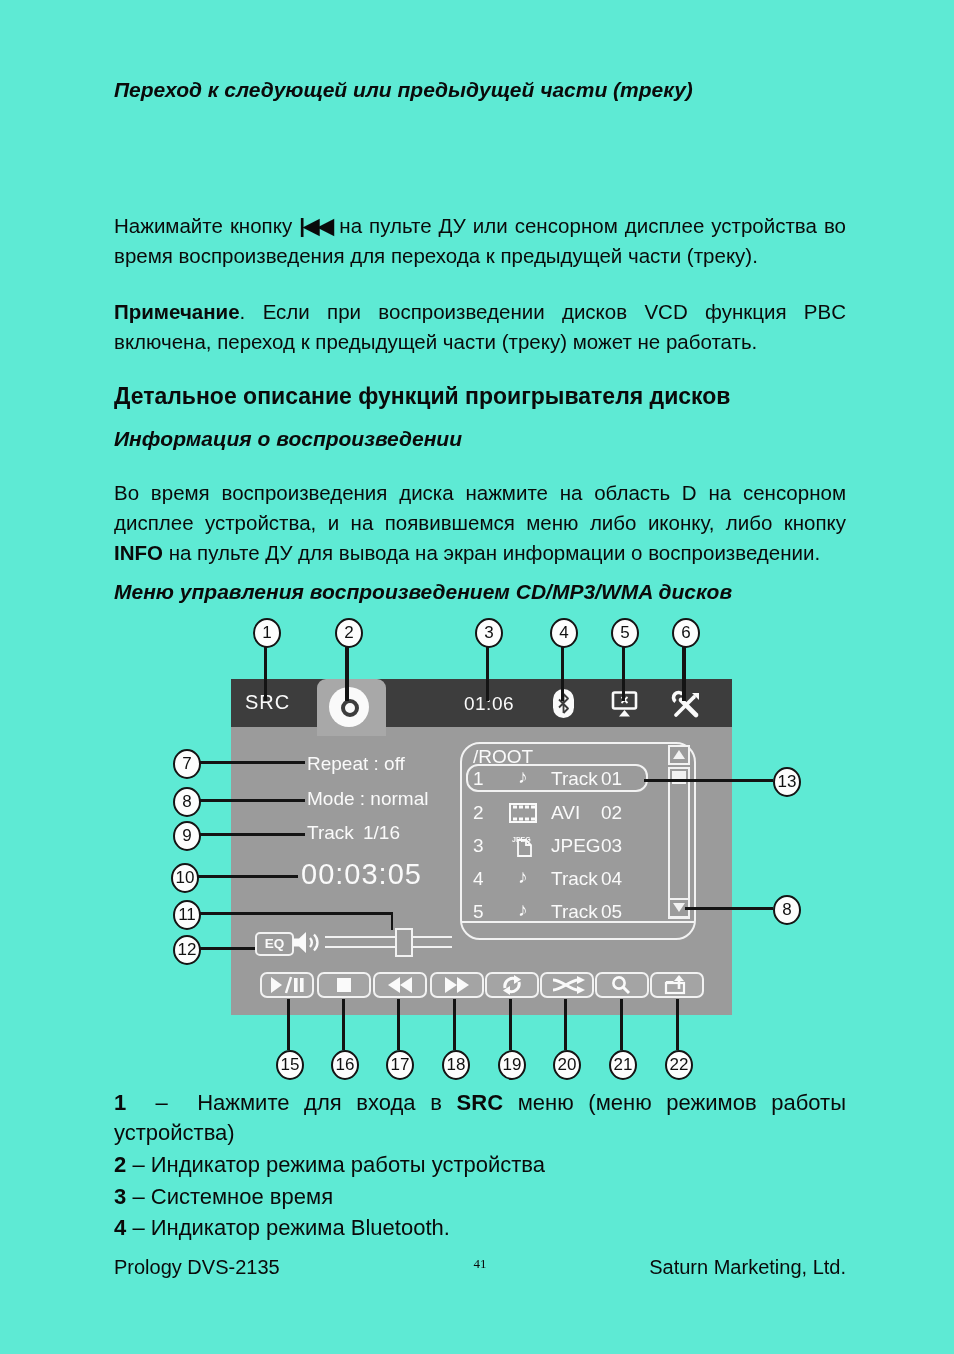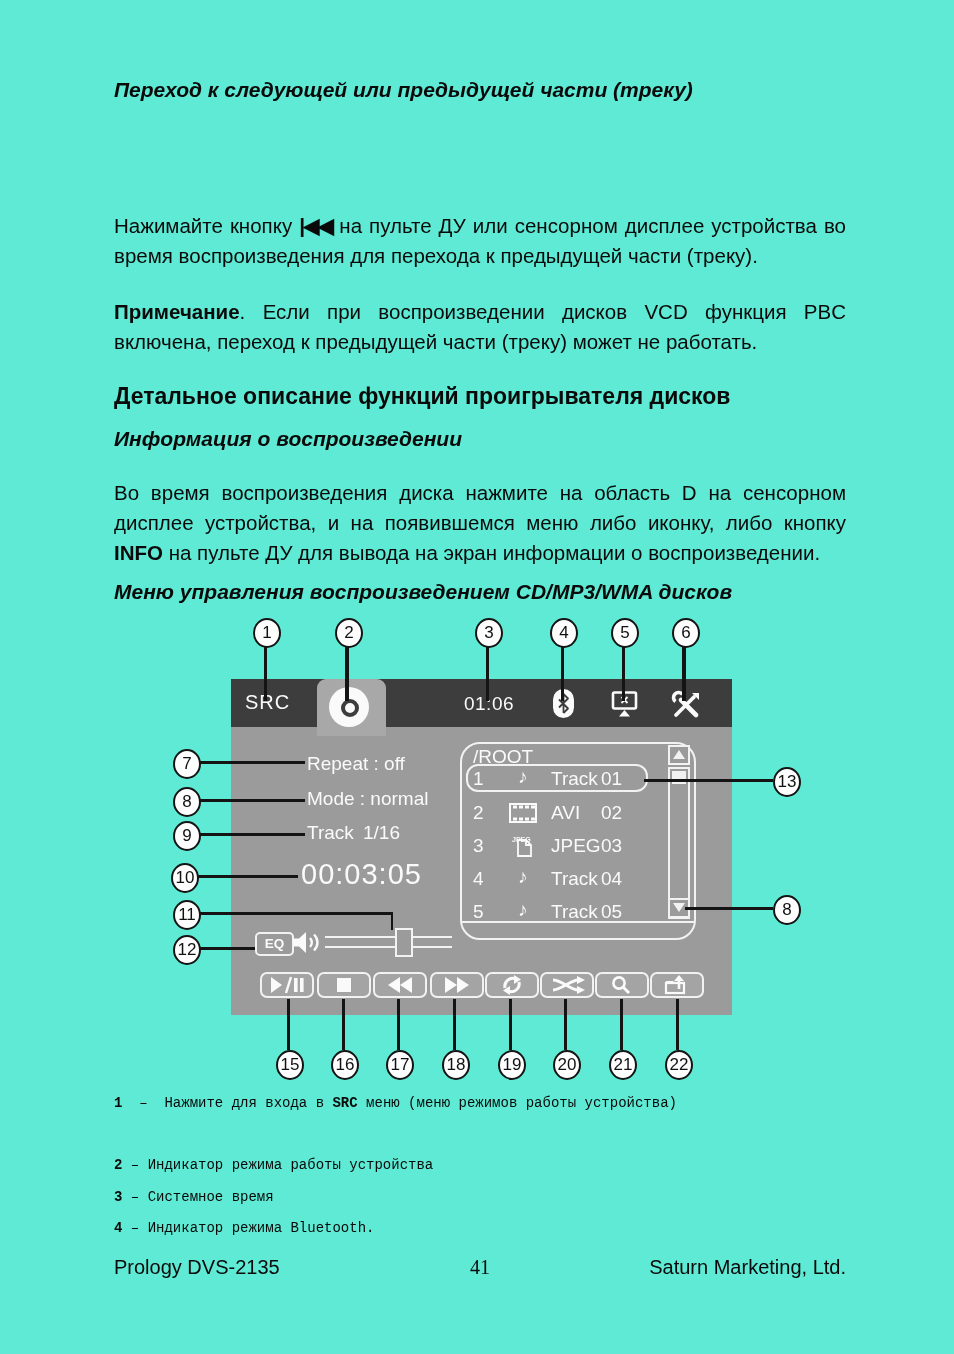--- a/index.html
+++ b/index.html
@@ -44,23 +44,23 @@
   .tbtn{position:absolute;top:293px;width:54px;height:26px;background:#a4a4a4;border:2px solid #f2f2f2;border-radius:7px;box-sizing:border-box;
         display:flex;align-items:center;justify-content:center;}
   .tbtn svg{display:block;}
 
   
   .co{position:absolute;width:24px;height:26px;border:2.2px solid #141414;border-radius:50%;background:#fdfdfd;
       font-size:17px;line-height:26px;text-align:center;color:#111;}
   .vline{position:absolute;width:2.5px;background:#141414;}
   .hline{position:absolute;height:2.5px;background:#141414;}
 
-  .legend-item{font-size:14px;line-height:30px;text-align:justify;font-family:Liberation Mono, monospace;}
+  .legend-item{font-size:22px;line-height:30px;text-align:justify;}
   .footer-left{font-size:20px;}
-  .footer-page{font-family:"Liberation Serif",serif;font-size:20px;text-align:center;}
+  .footer-page{font-family:"Liberation Serif",serif;font-size:13px;text-align:center;}
   .footer-right{font-size:20px;text-align:right;}
 </style>
 </head>
 <body>
 
 <div class="page">
 
   <div class="abs col h-italic" style="top:78px;">Переход к следующей или предыдущей части (треку)</div>
 
 

